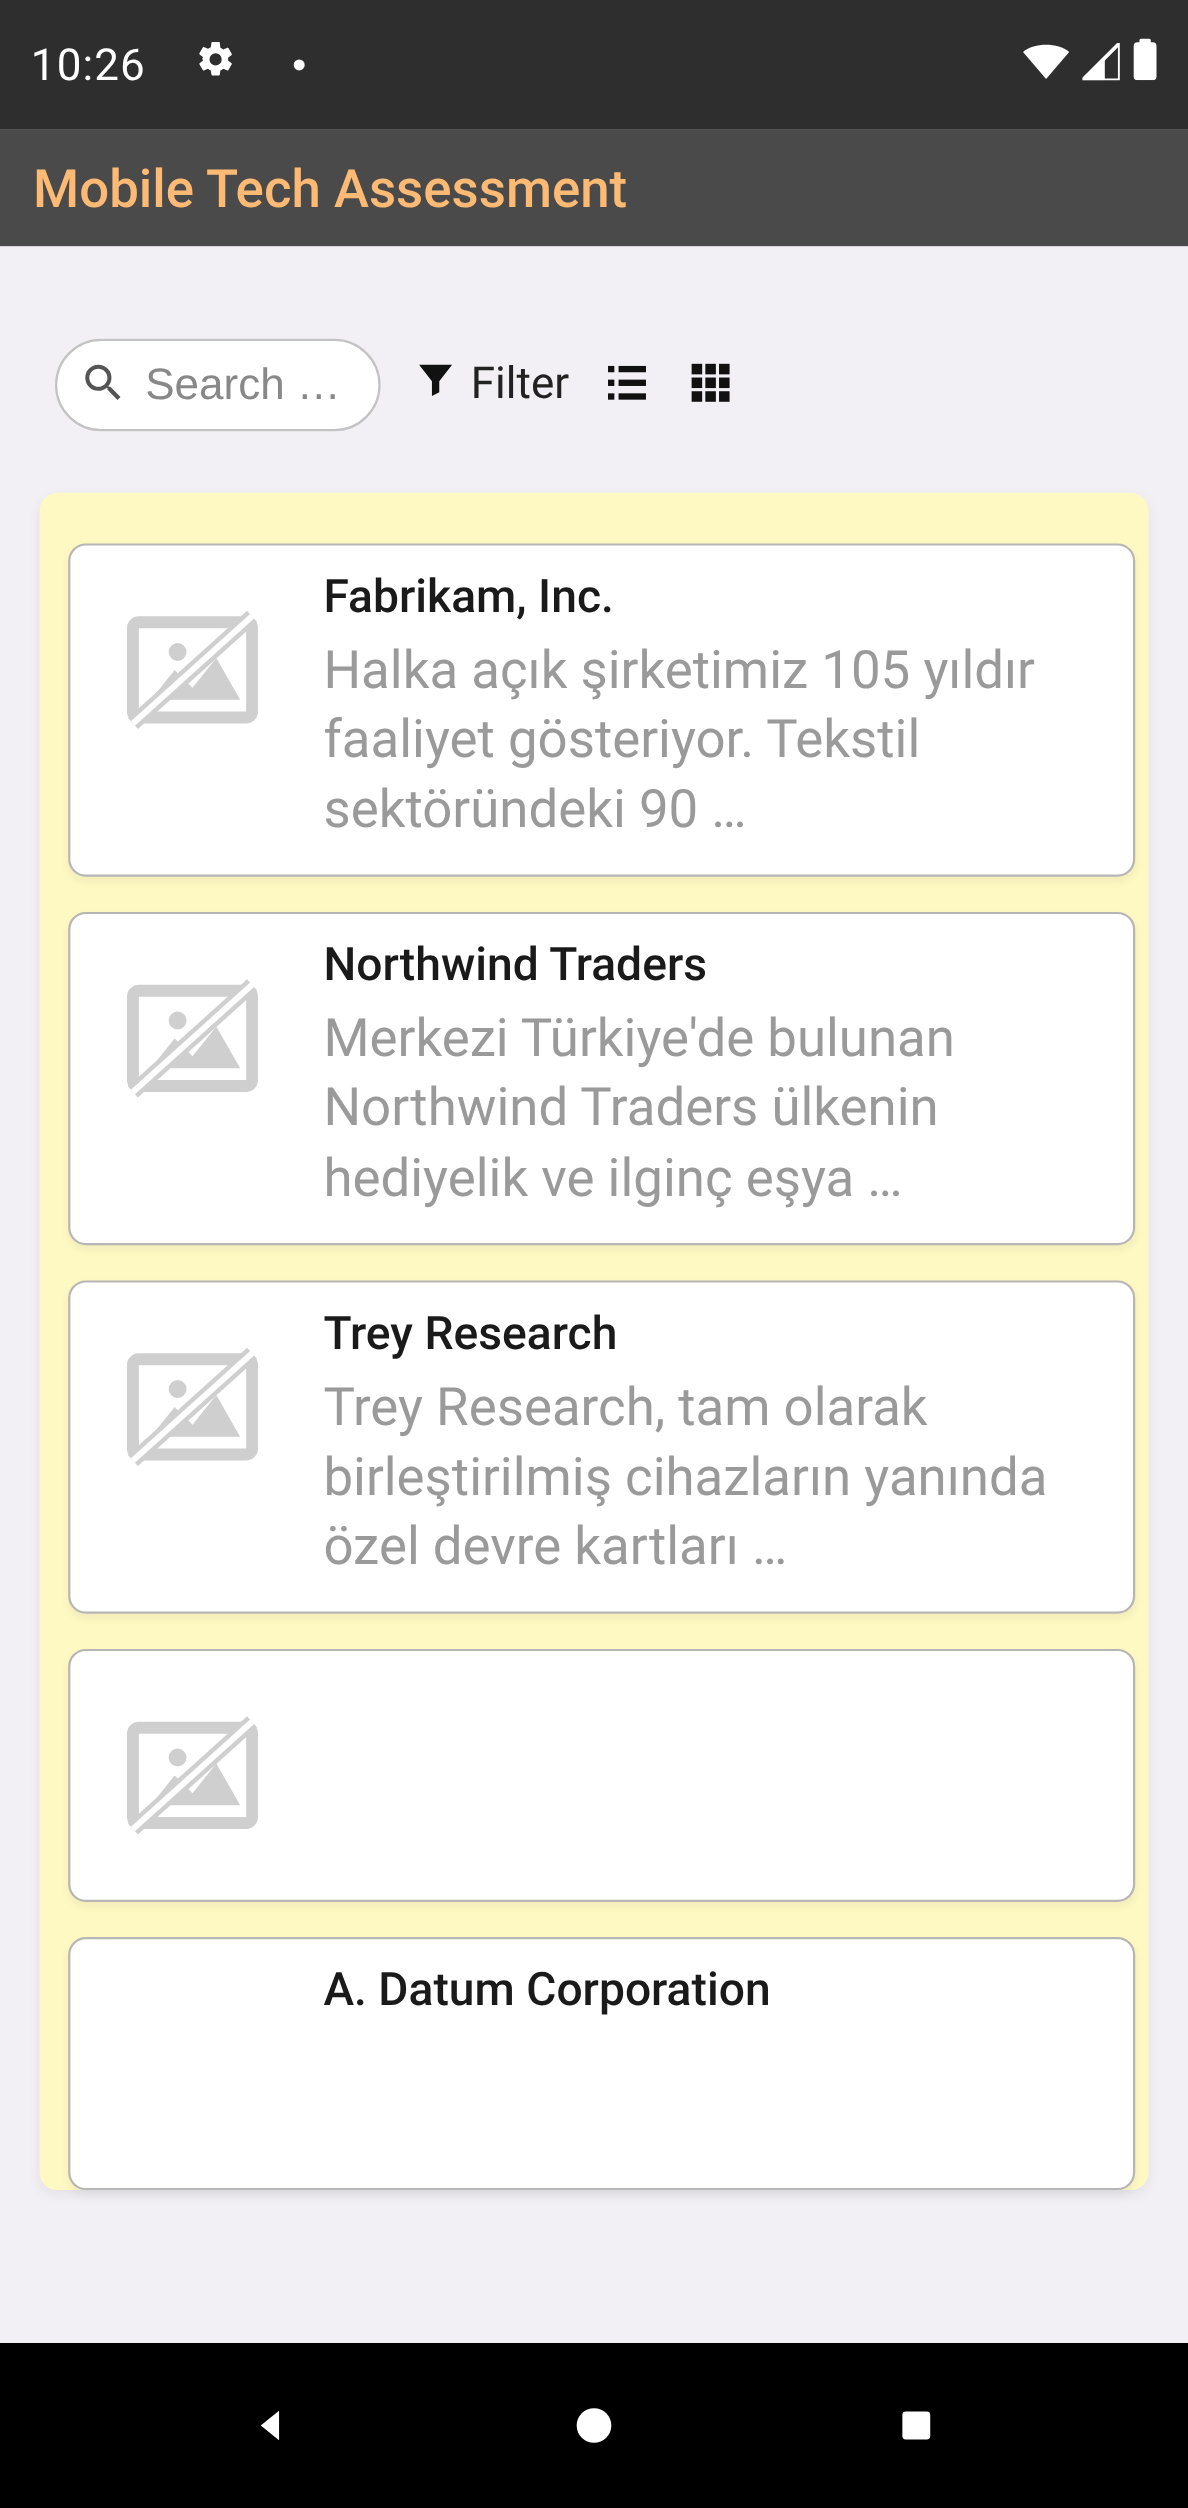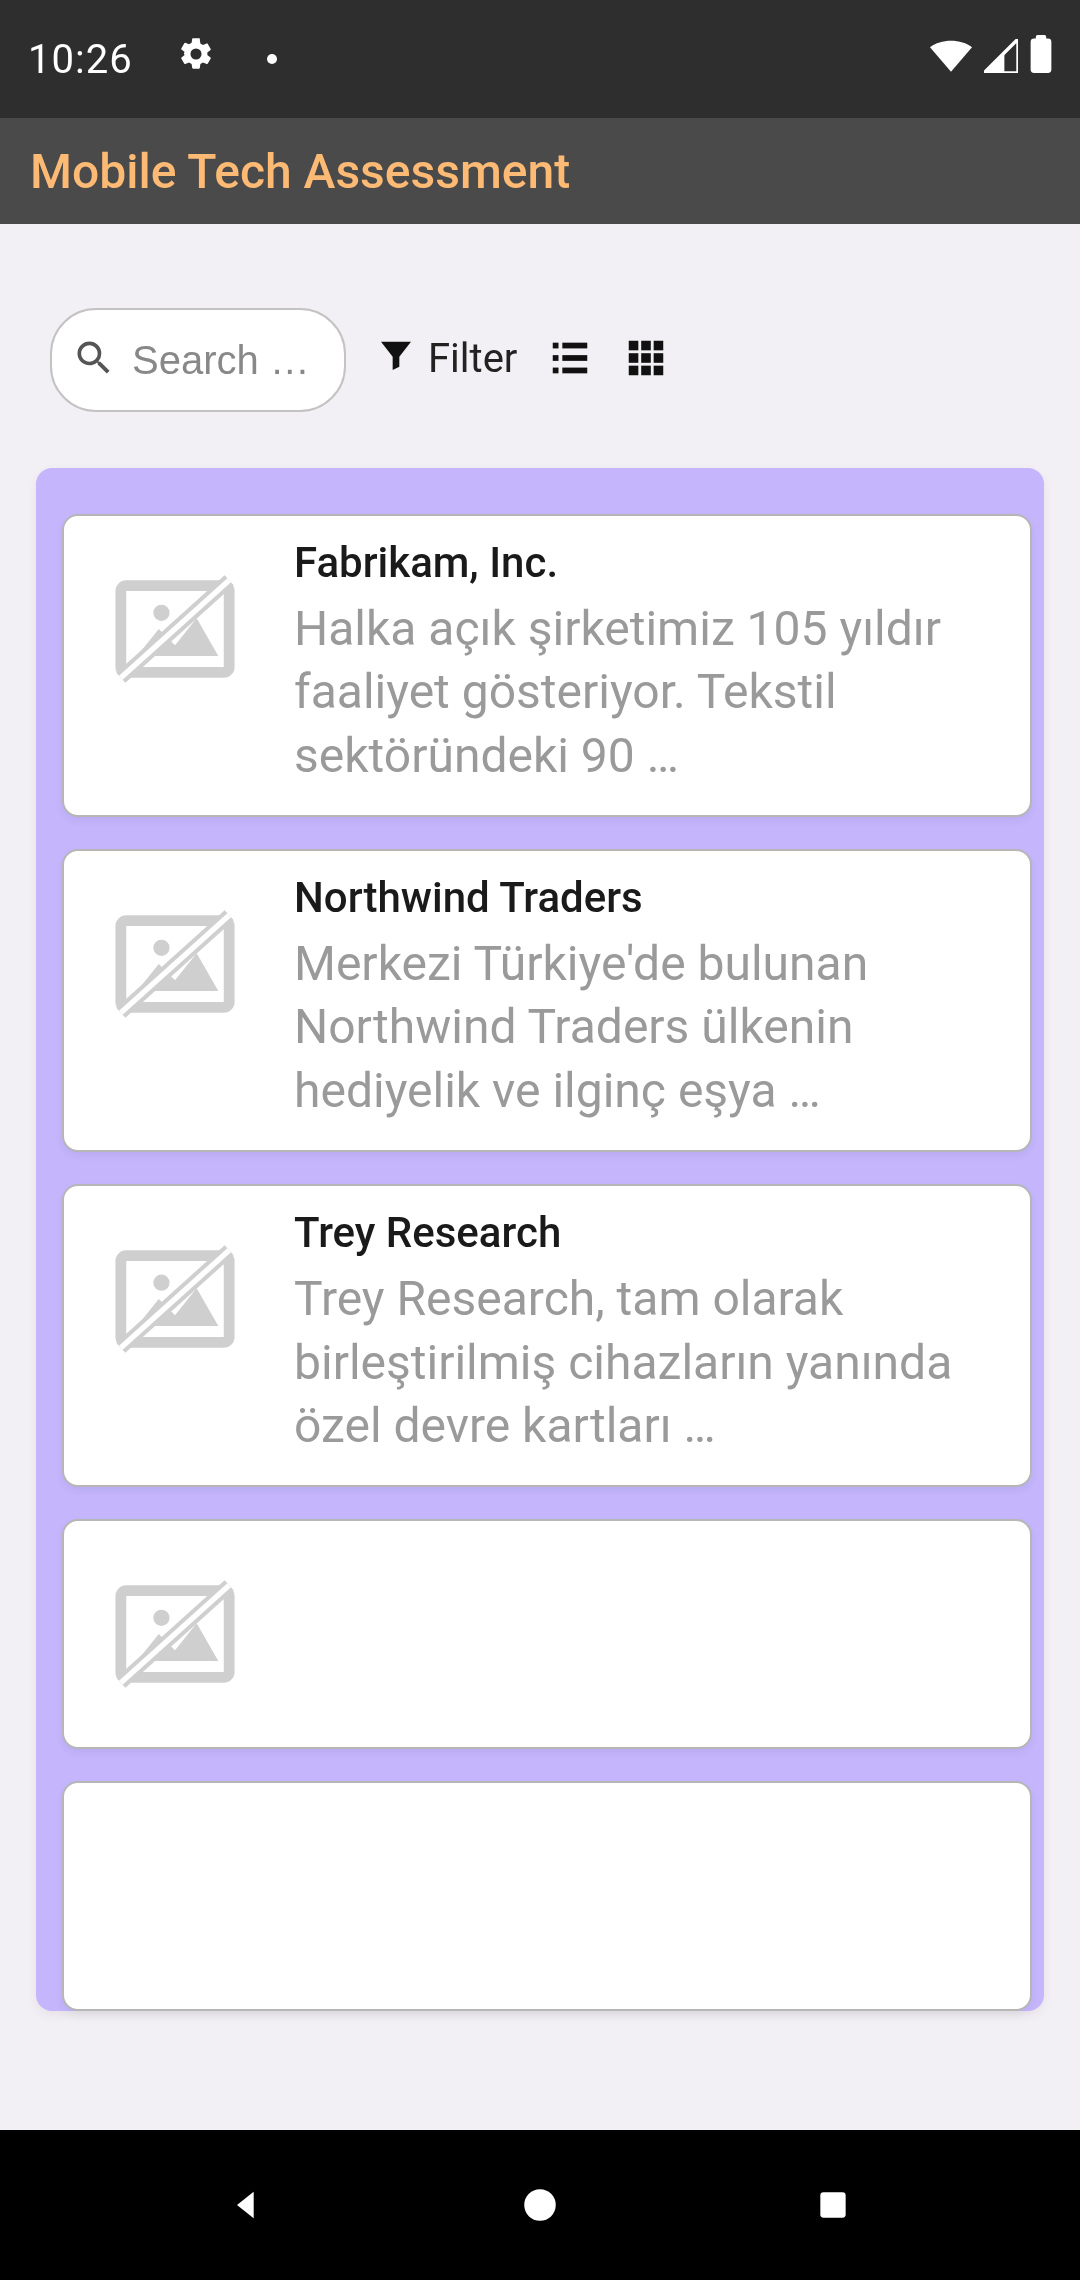--- a/index.html
+++ b/index.html
@@ -49,21 +49,21 @@
     .tools-row {
       display: flex;
       align-items: center;
       gap: 30px;
       padding: 0 50px;
       margin-bottom: 56px;
     }
 
     .search-pill {
       width: 296px;
-      height: 104px;
+      height: 84px;
       border: 2px solid #c3c3c3;
       border-radius: 46px;
       background: #fff;
       display: flex;
       align-items: center;
       padding: 0 24px 0 20px;
       gap: 16px;
     }
     .search-pill input {
       border: none;
@@ -82,21 +82,21 @@
       gap: 12px;
       font-size: 40px;
       color: #222;
       cursor: pointer;
     }
     .filter-icon { width:40px; height:40px; }
     .list-icon, .grid-icon { width:46px; height:46px; cursor:pointer; }
 
     .list-container {
       margin: 0 36px;
-      background: #c4b5fd;
+      background: #fef9c3;
       border-radius: 16px;
       padding: 46px 12px 0 26px;
       box-shadow: 0 4px 12px rgba(0,0,0,0.06);
     }
 
     .card {
       border: 2px solid #b6b6b6;
       border-radius: 16px;
       background: #fff;
       display: flex;
@@ -273,20 +273,23 @@
             <line x1="2" y1="20" x2="22" y2="2" stroke="#cfcfcf" stroke-width="2.5"></line>
             <line x1="2" y1="20" x2="22" y2="2" stroke="#fff" stroke-width="1"></line>
           </svg>
       </div>
       <div class="card-body">
       </div>
     </div>
 
     <div class="card">
       <div class="card-thumb"></div>
+      <div class="card-body">
+        <div class="card-title">A. Datum Corporation</div>
+      </div>
     </div>
 
   </div>
 </div>
 
 <div class="nav-bar">
   <div class="nav-btn">
     <svg width="40" height="40" viewBox="0 0 24 24" fill="#fff">
         <path d="M16 4 L6 12 L16 20 Z"></path>
       </svg>

